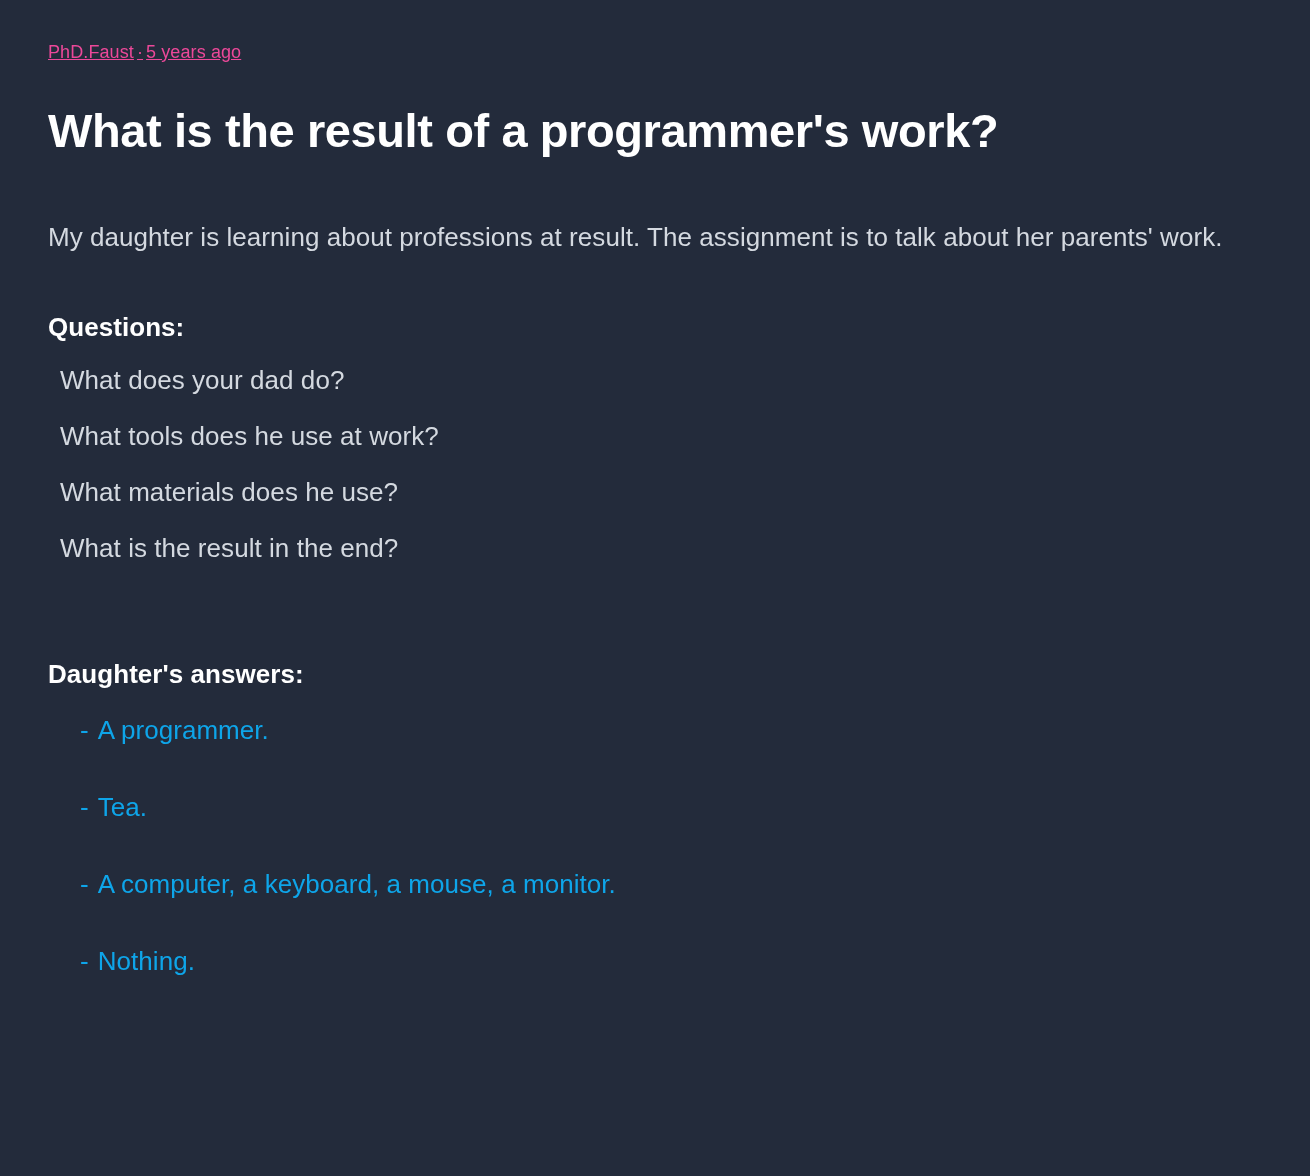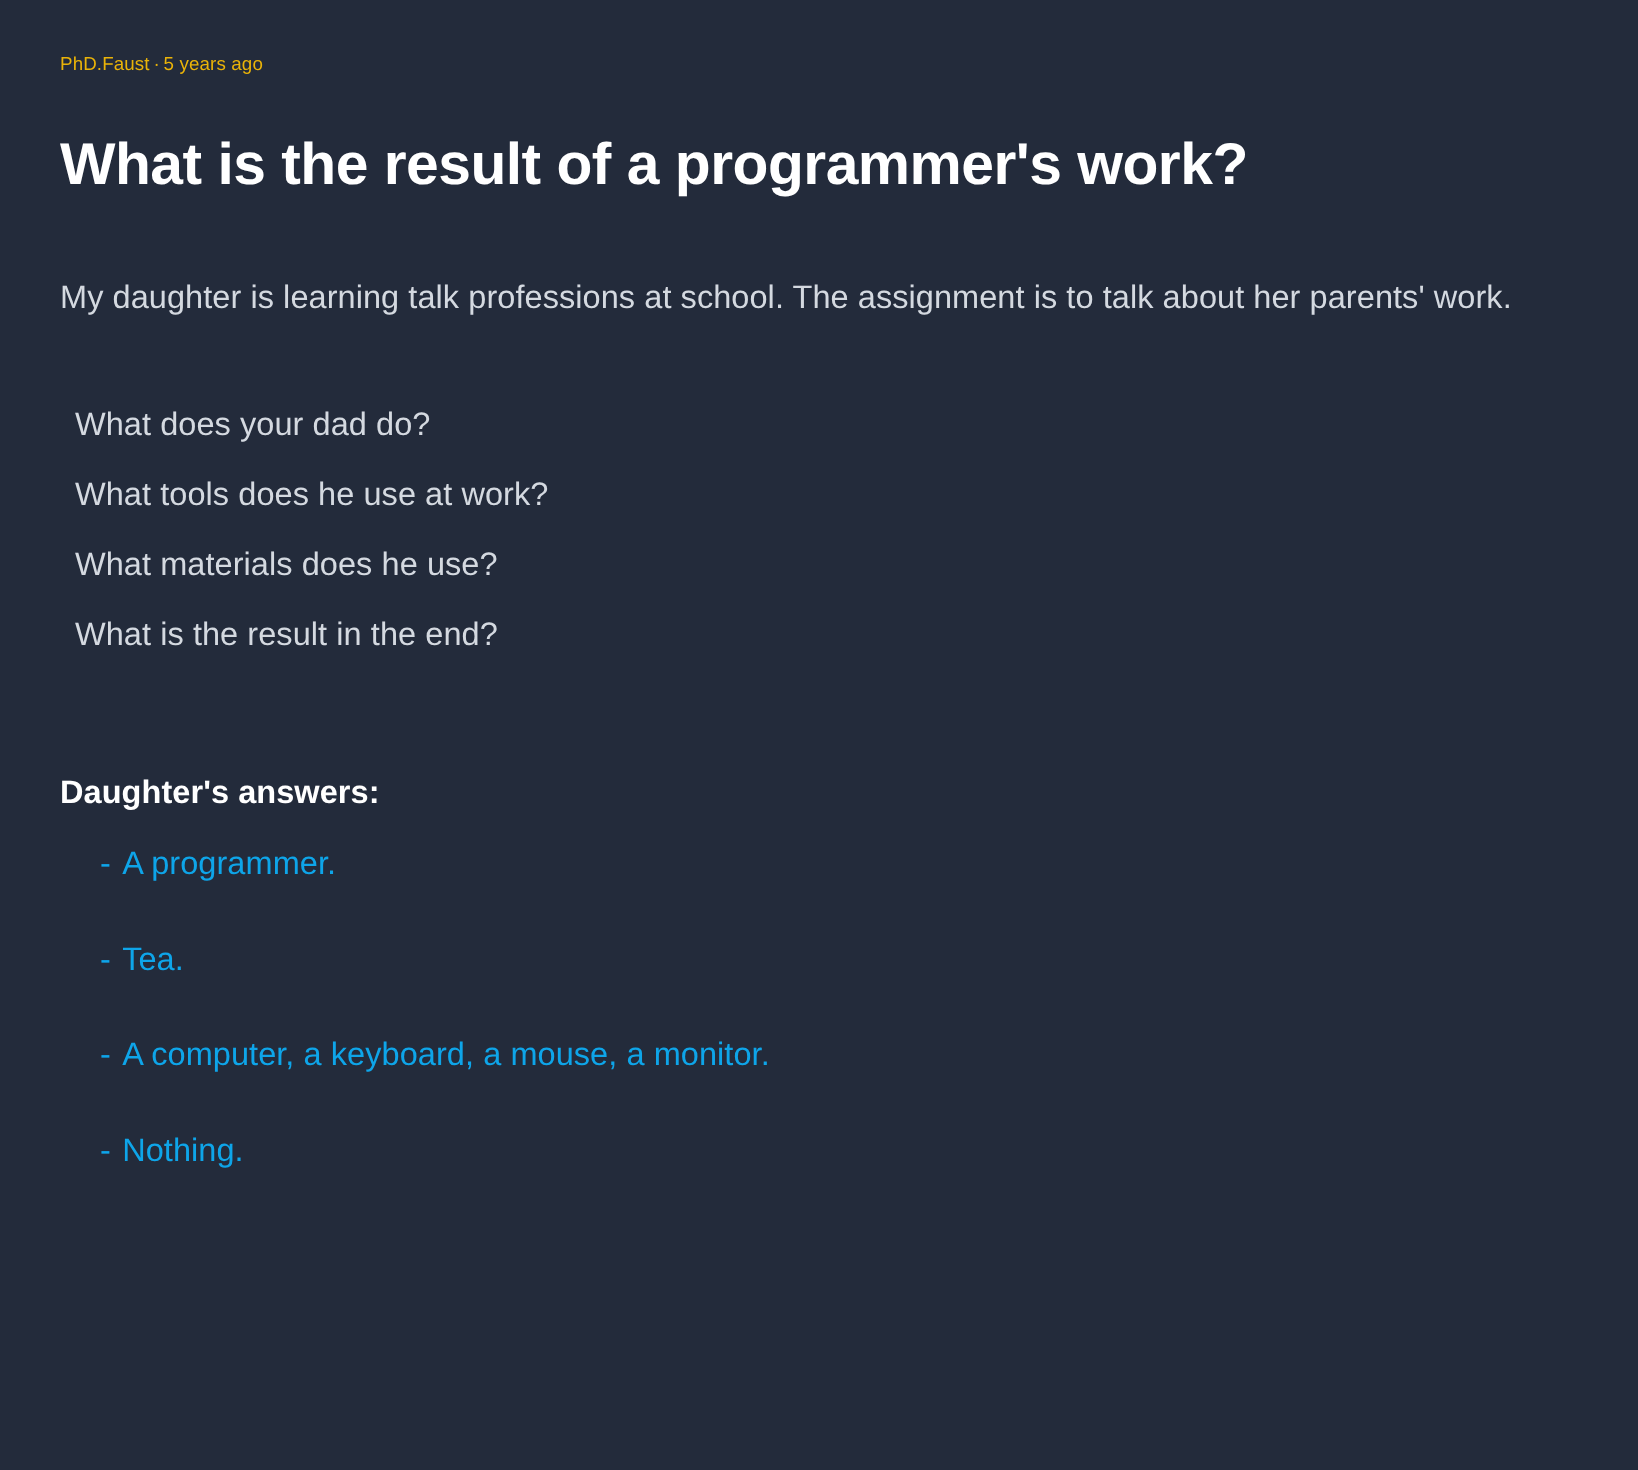--- a/index.html
+++ b/index.html
@@ -17,25 +17,26 @@
 
   .post {
     box-sizing: border-box;
     width: 100%;
     height: 100%;
     padding: 38px 44px 0 48px;
     background: #232b3b;
   }
 
   .byline {
-    font-size: 15px;
+    font-size: 18px;
     line-height: 28px;
-    color: #eab308;
+    color: #ec4899;
     letter-spacing: 0.1px;
     margin: 0 0 0 0;
+    text-decoration: underline;
   }
   .byline .sep {
     padding: 0 3px;
   }
 
   .post-title {
     margin: 38px 0 0 0;
     font-size: 47px;
     line-height: 1.16;
     font-weight: 700;
@@ -101,23 +102,24 @@
 <body>
 
 <article class="post">
 
   <div class="byline">
     <span>PhD.Faust</span><span class="sep">·</span><span>5 years ago</span>
   </div>
 
   <h1 class="post-title">What is the result of a programmer's work?</h1>
 
-  <p class="lede">My daughter is learning talk professions at school. The assignment is to talk about her parents' work.</p>
+  <p class="lede">My daughter is learning about professions at result. The assignment is to talk about her parents' work.</p>
 
   <section class="section">
+    <p class="section-heading">Questions:</p>
     <ul class="qlist">
       <li>What does your dad do?</li>
       <li>What tools does he use at work?</li>
       <li>What materials does he use?</li>
       <li>What is the result in the end?</li>
     </ul>
   </section>
 
   <section class="answers-section">
     <p class="section-heading">Daughter's answers:</p>

